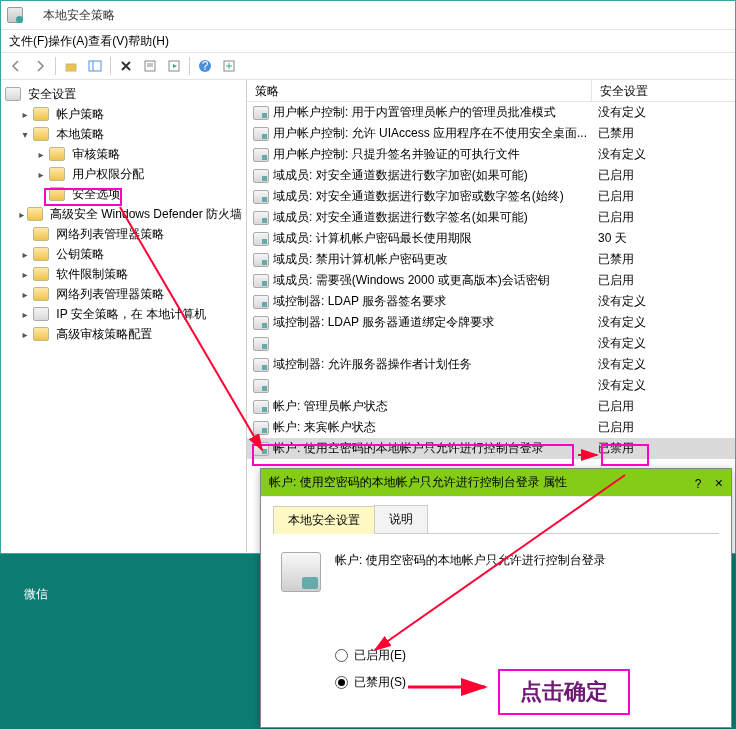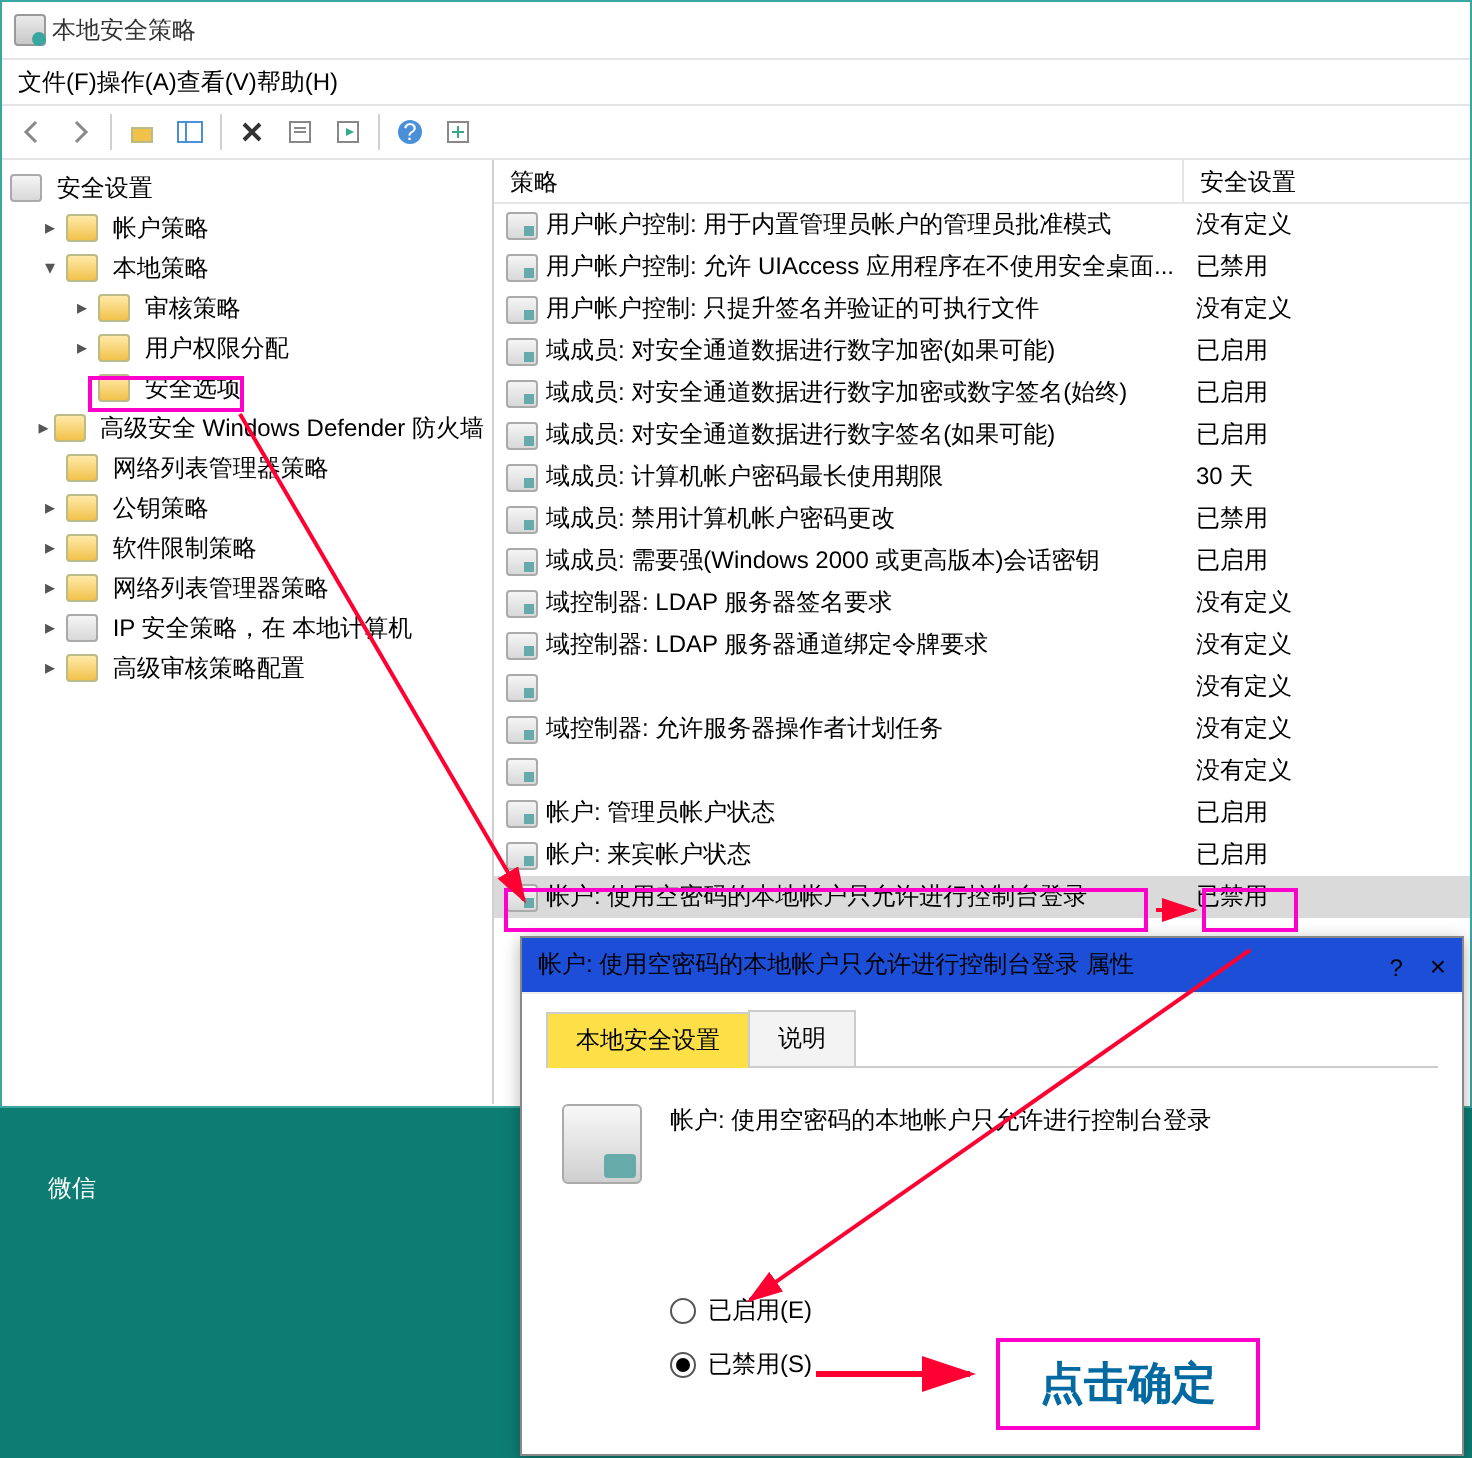--- a/index.html
+++ b/index.html
@@ -1,18 +1,18 @@
 <!DOCTYPE html>
 <html><head>
 <meta charset="utf-8">
 <style>
   * { box-sizing: border-box; margin: 0; padding: 0; font-family: "Microsoft YaHei", "Segoe UI", sans-serif; font-size: 12px; }
   body { background: #0d7d73; width: 736px; height: 729px; position: relative; overflow: hidden; }
   .window { background: #fff; width: 736px; height: 554px; position: absolute; top: 0; left: 0; border: 1px solid #3aa6a0; }
-  .titlebar { background: #fff; height: 29px; border-bottom: 1px solid #e5e5e5; display: flex; align-items: center; padding: 0 6px; gap: 3px; }
+  .titlebar { background: #fff; height: 29px; border-bottom: 1px solid #e5e5e5; display: flex; align-items: center; padding: 0 6px; gap: 20px; }
   .titleicon { width: 16px; height: 16px; background: linear-gradient(#eaeaea,#c8c8c8); border: 1px solid #999; border-radius: 2px; position: relative; }
   .titleicon::after { content:""; position:absolute; width:7px; height:7px; background:#3aa6a0; border-radius:50%; bottom:-1px; right:-1px; }
   .title { color: #333; }
   .menubar { height: 22px; display: flex; align-items: center; padding: 0 8px; }
   .menubar span { cursor: default; }
   .toolbar { height: 28px; border-top: 1px solid #e5e5e5; border-bottom: 1px solid #e5e5e5; display: flex; align-items: center; padding: 0 4px; gap: 2px; }
   .tb-btn { width: 22px; height: 22px; display: flex; align-items: center; justify-content: center; border-radius: 2px; }
   .tb-sep { width: 1px; height: 18px; background: #d0d0d0; margin: 0 2px; }
   .panes { display: flex; height: calc(100% - 80px); }
   .tree { width: 246px; border-right: 1px solid #d0d0d0; overflow: hidden; padding: 4px 0; }
@@ -31,38 +31,38 @@
   .list-row .c1 { width: 345px; padding: 0 6px; display:flex; align-items:center; gap:4px; white-space:nowrap; overflow:hidden; }
   .list-row .c2 { flex: 1; padding: 0 6px; }
   .licon { width:16px; height:14px; background: linear-gradient(#f5f5f5,#d8d8d8); border:1px solid #aaa; border-radius:2px; flex-shrink:0; position:relative;}
   .licon::after{content:""; position:absolute; width:5px;height:5px; background:#6aa; bottom:1px; right:1px;}
   .hl-row { position: relative; background: #dadada; }
   .hl-row .c1, .hl-row .c2 { position:relative; }
   
   .magenta-box { position: absolute; border: 2px solid #ff00cc; pointer-events: none; }
   
   .dlg { position: absolute; left: 260px; top: 468px; width: 472px; height: 260px; background: #fff; border: 1px solid #888; box-shadow: 0 2px 8px rgba(0,0,0,0.3); }
-  .dlg-title { height: 28px; display: flex; align-items: center; padding: 0 8px; background:#1d4ed8; border-bottom:1px solid #eee; justify-content:space-between;}
+  .dlg-title { height: 28px; display: flex; align-items: center; padding: 0 8px; background:#84cc16; border-bottom:1px solid #eee; justify-content:space-between;}
   .dlg-title .t { font-size: 12px; }
   .dlg-title .x { font-size:14px; cursor:default;}
   .dlg-body { padding: 8px 12px; }
   .tabs { display: flex; border-bottom: 1px solid #ccc; }
   .tab { padding: 5px 14px; border: 1px solid #ccc; border-bottom: none; background: #fff; margin-right: -1px; cursor:default;}
-  .tab.active { background: #fde047; position:relative; top:1px;font-family:Liberation Serif, serif;}
+  .tab.active { background: #fef9c3; position:relative; top:1px;font-family:Liberation Serif, serif;}
   .tab.inactive { background: #f3f3f3; }
   .tab-content { padding: 18px 8px; }
   .tc-row { display:flex; gap: 14px; }
   .dlg-icon { width:40px; height:40px; background: linear-gradient(#f8f8f8,#cfcfcf); border:1px solid #aaa; border-radius:3px; position:relative;}
   .dlg-icon::after{content:""; position:absolute; width:16px;height:12px; background:#6aa; bottom:2px; right:2px; border-radius:2px;}
   .radios { margin-top: 55px; margin-left: 54px; }
   .radio-row { display:flex; align-items:center; gap:6px; margin-bottom:10px; }
   .radio { width:13px; height:13px; border:1px solid #555; border-radius:50%; display:inline-flex; align-items:center; justify-content:center;}
   .radio.sel::after{content:""; width:7px;height:7px;background:#000;border-radius:50%;}
   
-  .big-label { position:absolute; border: 2px solid #ff00cc; background:#fff; color:#0369a1; font-size:22px; font-weight:bold; padding:6px 20px;}
+  .big-label { position:absolute; border: 2px solid #ff00cc; background:#fff; color:#701a75; font-size:22px; font-weight:bold; padding:6px 20px;}
   .desk-label { position:absolute; left:24px; top:586px; color:#fff; font-size:12px;}
   
   svg.arrow { position:absolute; pointer-events:none; }
 </style>
 </head>
 <body>
 
 <div class="window">
   <div class="titlebar">
     <span class="titleicon"></span>

